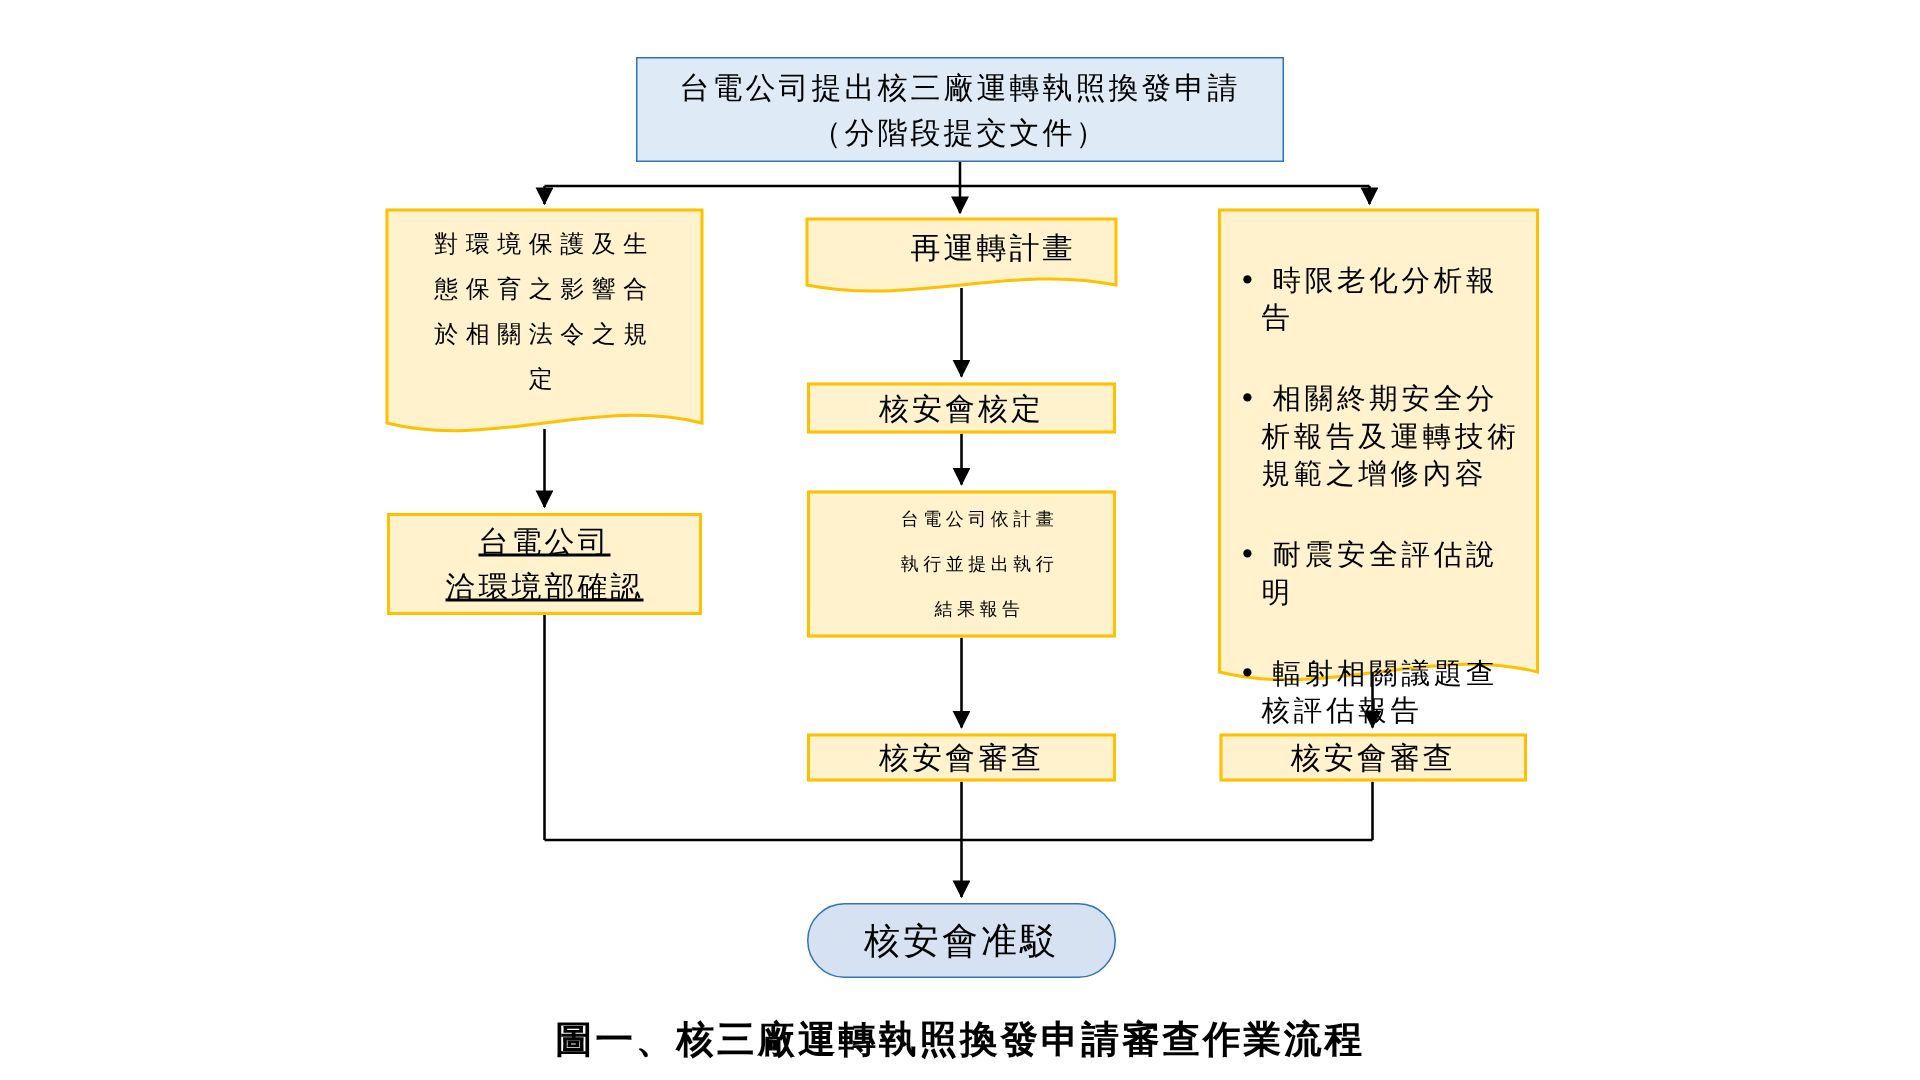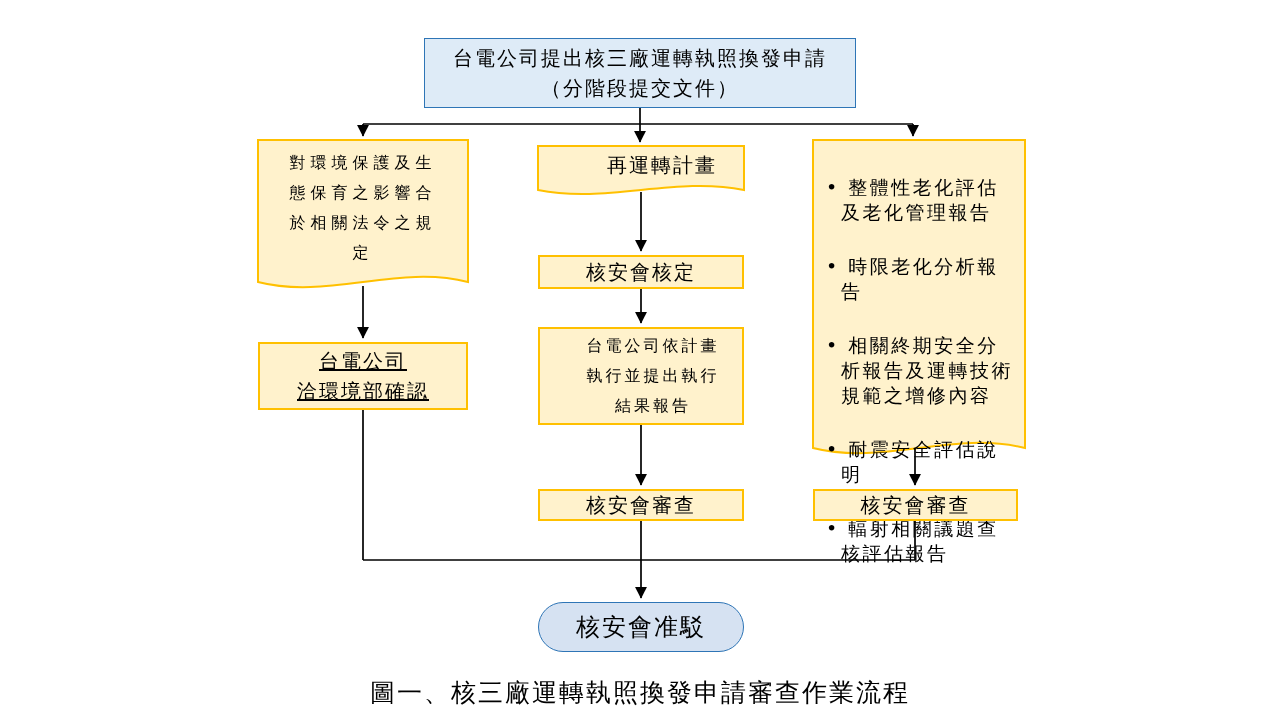--- a/index.html
+++ b/index.html
@@ -17,30 +17,30 @@
   .box{position:absolute;box-sizing:border-box;display:flex;align-items:center;justify-content:center;
        text-align:center;white-space:pre-line;}
   .blue-box{background:var(--blue-fill);border:1.8px solid var(--blue-stroke);}
   .orange-box{background:var(--doc-fill);border:2px solid var(--doc-stroke);}
   .doc-text{position:absolute;box-sizing:border-box;white-space:pre-line;}
   .top-box{left:424px;top:38px;width:432px;height:70px;font-size:20px;line-height:30px;letter-spacing:2px;}
   .left-doc-text{left:262px;top:148px;width:202px;text-align:center;font-size:16px;line-height:30px;letter-spacing:5px;}
   .left-rect{left:258px;top:342px;width:210px;height:68px;font-size:20px;line-height:30px;letter-spacing:2px;text-decoration:underline;}
   .mid-doc-text{left:538px;top:152px;width:206px;text-align:center;font-size:20px;letter-spacing:2px;margin-left:21px;}
   .mid-rect-1{left:538px;top:255px;width:206px;height:34px;font-size:20px;letter-spacing:2px;}
-  .mid-rect-2{left:538px;top:327px;width:206px;height:98px;font-size:16px;line-height:30px;letter-spacing:3px;padding-left:24px;}
+  .mid-rect-2{left:538px;top:327px;width:206px;height:98px;font-size:12px;line-height:30px;letter-spacing:3px;padding-left:24px;}
   .mid-rect-3{left:538px;top:489px;width:206px;height:32px;font-size:20px;letter-spacing:2px;}
   .right-rect{left:813px;top:489px;width:205px;height:32px;font-size:20px;letter-spacing:2px;}
   .right-doc-list{left:826px;top:150px;width:192px;font-size:19px;line-height:25px;letter-spacing:2.5px;}
   .doc-item{padding-left:15px;text-indent:-15px;margin-bottom:4px;}
   .terminal{left:538px;top:602px;width:206px;height:50px;border-radius:25px;
             background:var(--terminal-fill);border:1.8px solid var(--blue-stroke);
             font-size:24px;letter-spacing:2px;}
   .caption{position:absolute;left:0;top:676px;width:1280px;text-align:center;
-           font-size:25px;font-weight:normal;letter-spacing:2px;}
+           font-size:25px;font-weight:bold;letter-spacing:2px;}
   .flow-svg .doc-shape{fill:var(--doc-fill);stroke:var(--doc-stroke);stroke-width:2;}
   .flow-svg .connector{stroke:var(--line);stroke-width:1.7;fill:none;}
 </style>
 </head>
 <body>
 
 <div class="canvas">
 
   <svg class="layer flow-svg" width="1280" height="720" viewBox="0 0 1280 720">
     <defs>
@@ -84,21 +84,20 @@
 洽環境部確認</div>
 
   <div class="doc-text mid-doc-text">再運轉計畫</div>
   <div class="box orange-box mid-rect-1">核安會核定</div>
   <div class="box orange-box mid-rect-2">台電公司依計畫
 執行並提出執行
 結果報告</div>
   <div class="box orange-box mid-rect-3">核安會審查</div>
 
   <div class="doc-text right-doc-list">
-    <div class="doc-item"><span>•</span> <span>整體性老化評估及老化管理報告</span></div>
     <div class="doc-item"><span>•</span> <span>時限老化分析報告</span></div>
     <div class="doc-item"><span>•</span> <span>相關終期安全分析報告及運轉技術規範之增修內容</span></div>
     <div class="doc-item"><span>•</span> <span>耐震安全評估說明</span></div>
     <div class="doc-item"><span>•</span> <span>輻射相關議題查核評估報告</span></div>
   </div>
   <div class="box orange-box right-rect">核安會審查</div>
 
   <div class="box terminal">核安會准駁</div>
 
   <div class="caption">圖一、核三廠運轉執照換發申請審查作業流程</div>

